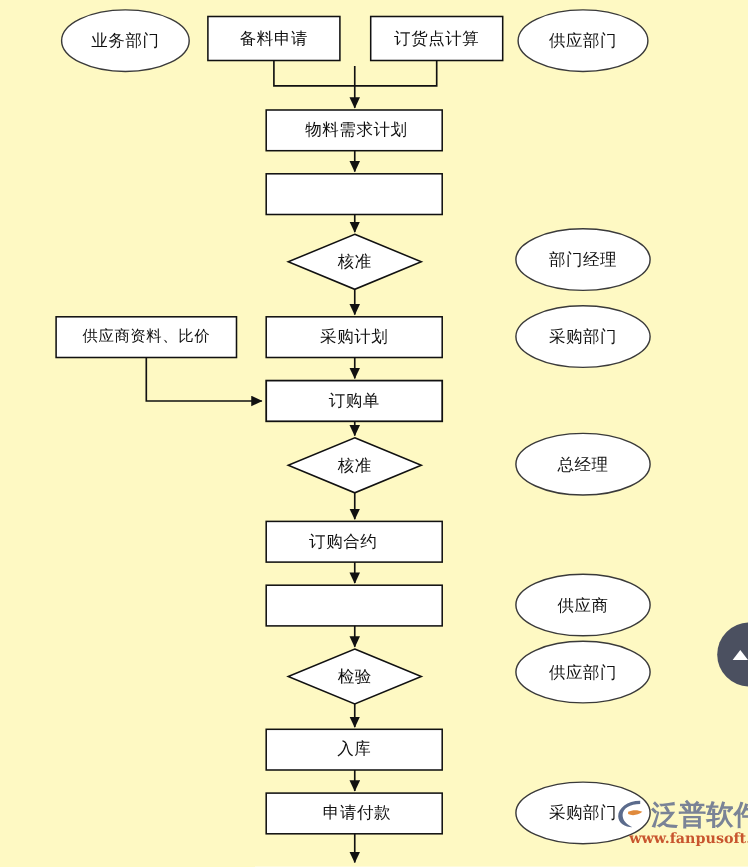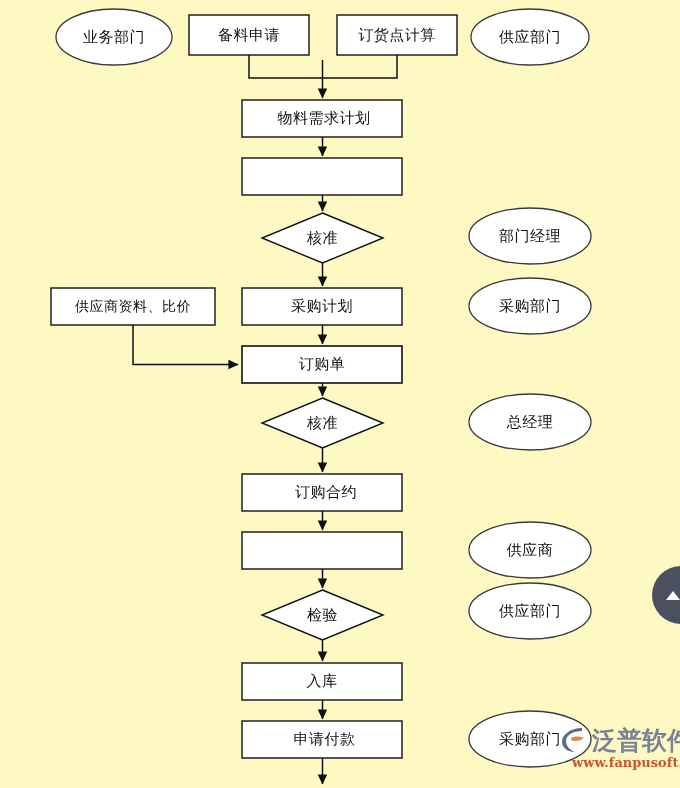--- a/index.html
+++ b/index.html
@@ -202,21 +202,21 @@
   <div class="node-label" style="left:469px; top:208px; width:122px; height:56px;">部门经理</div>
 
   <div class="node-label" style="left:469px; top:278px; width:122px; height:56px;">采购部门</div>
 
   <div class="node-label" style="left:242px; top:346px; width:160px; height:37px;">订购单</div>
 
   <div class="node-label" style="left:262px; top:398px; width:121px; height:50px;">核准</div>
 
   <div class="node-label" style="left:469px; top:394px; width:122px; height:56px;">总经理</div>
 
-  <div class="node-label" style="left:244px; top:474px; width:164px; height:37px;">订购合约</div>
+  <div class="node-label" style="left:230px; top:474px; width:164px; height:37px;">订购合约</div>
 
 
   <div class="node-label" style="left:469px; top:522px; width:122px; height:56px;">供应商</div>
 
   <div class="node-label" style="left:262px; top:590px; width:121px; height:50px;">检验</div>
 
   <div class="node-label" style="left:469px; top:583px; width:122px; height:56px;">供应部门</div>
 
   <div class="node-label" style="left:242px; top:663px; width:160px; height:37px;font-family:Liberation Serif, serif;">入库</div>
 

